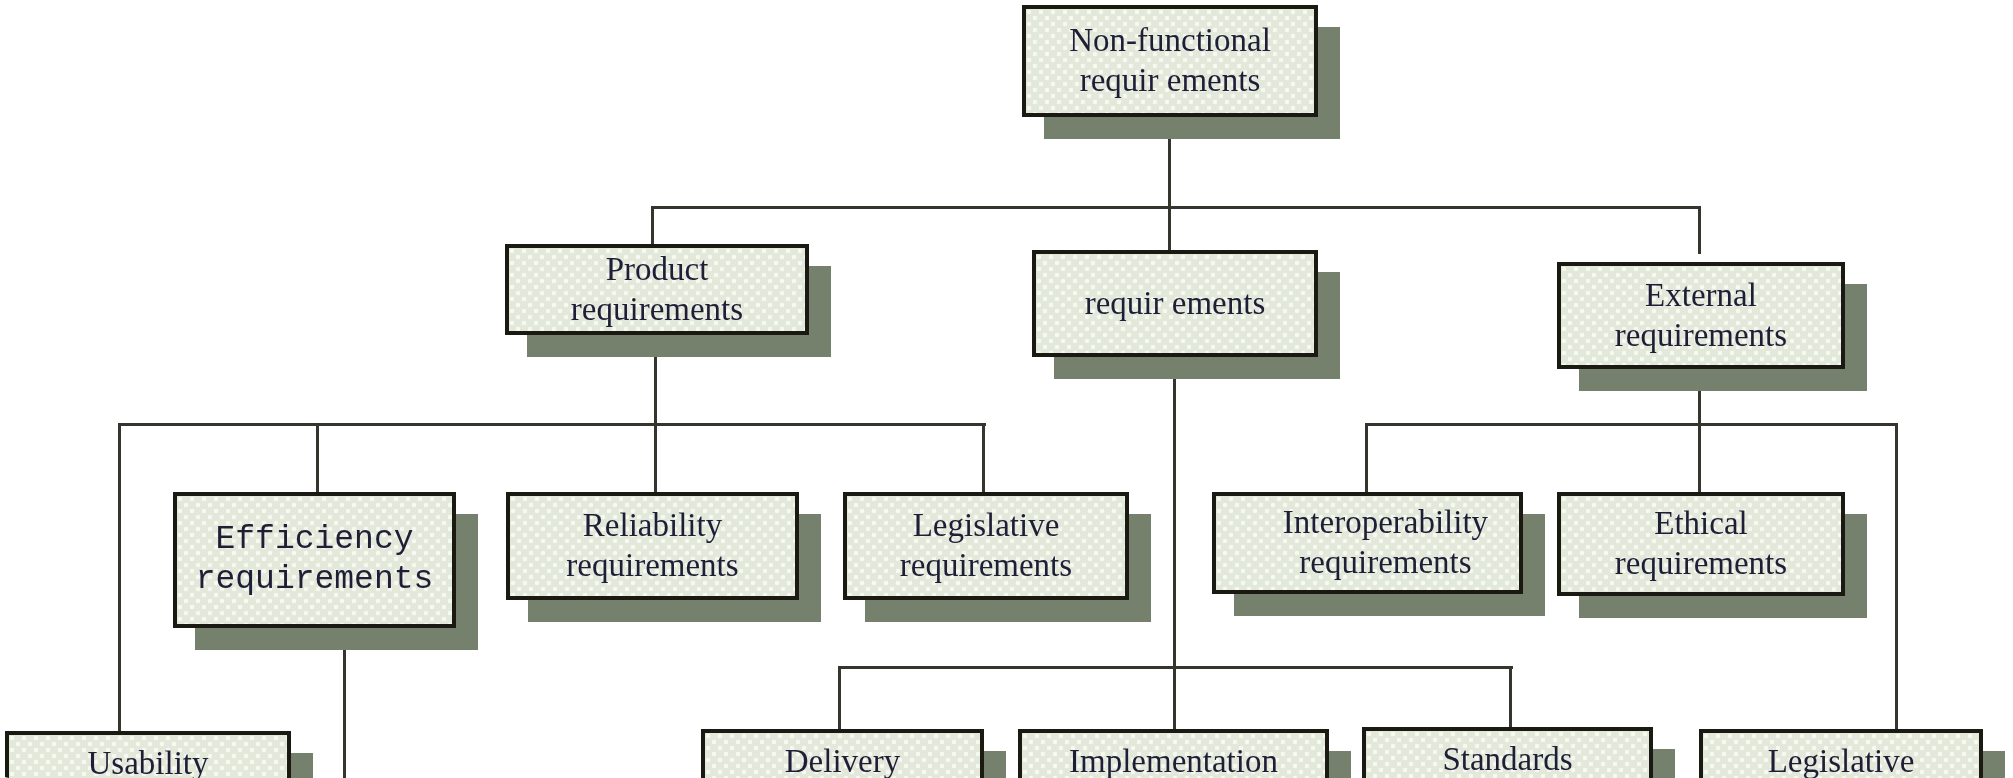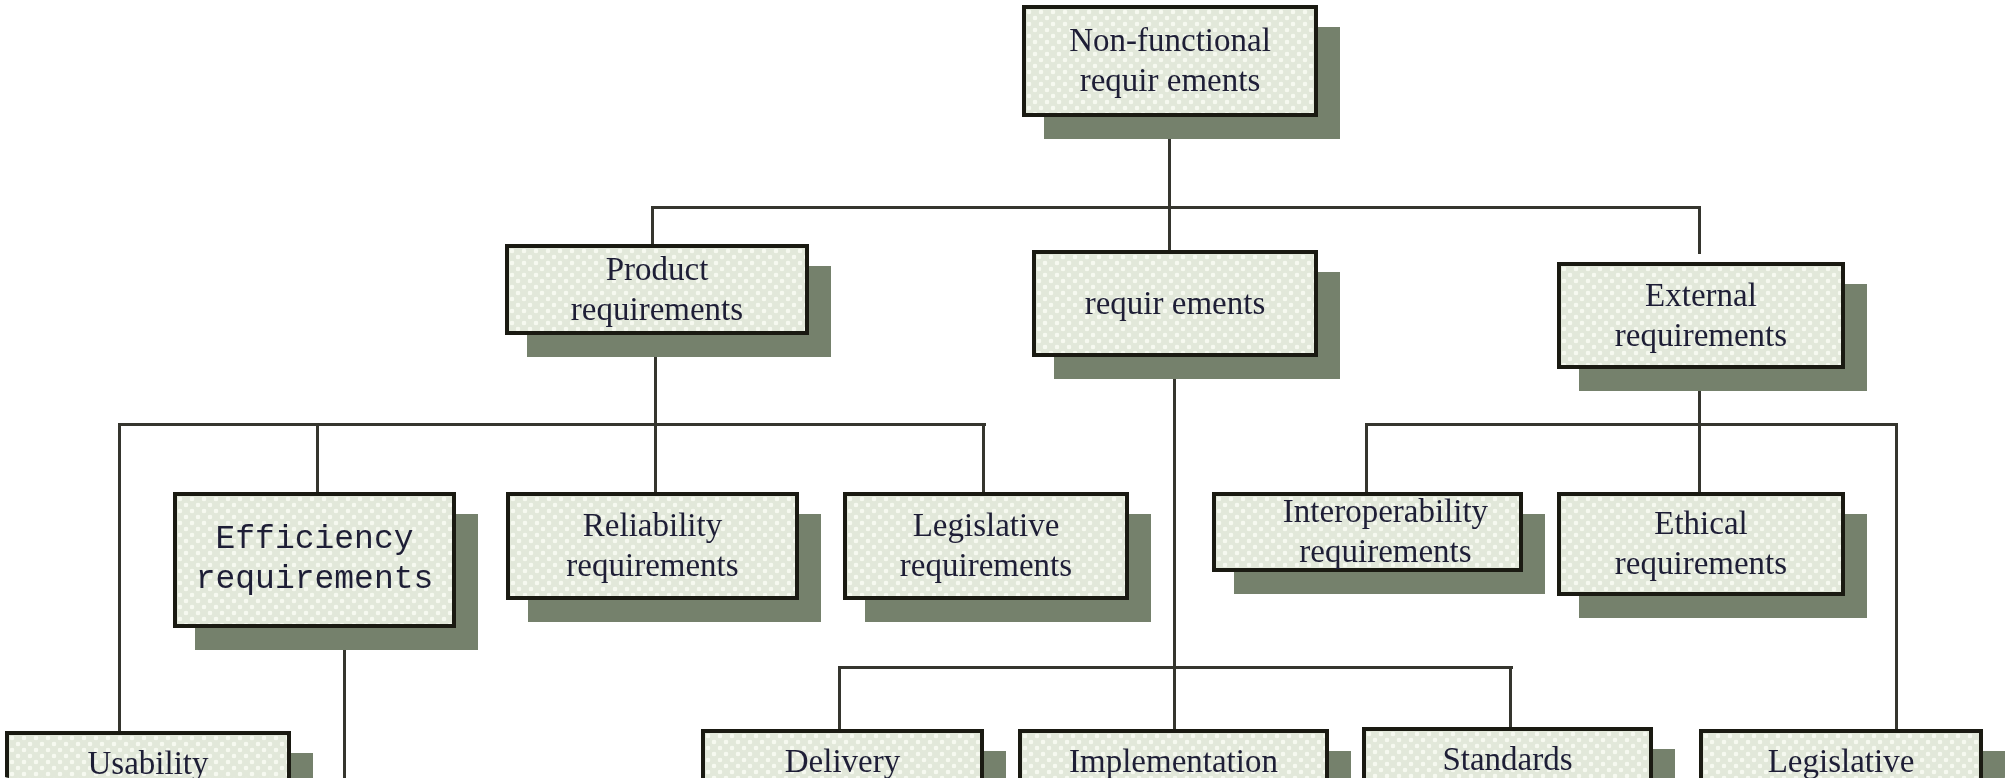--- a/index.html
+++ b/index.html
@@ -95,21 +95,21 @@
   <div class="node" style="left:506px; top:492px; width:293px; height:108px;">
     <span>Reliability</span>
     <span>requirements</span>
   </div>
 
   <div class="node" style="left:843px; top:492px; width:286px; height:108px;">
     <span>Legislative</span>
     <span>requirements</span>
   </div>
 
-  <div class="node" style="left:1212px; top:492px; width:311px; height:80px;padding-left:36px;">
+  <div class="node" style="left:1212px; top:492px; width:311px; height:102px;padding-left:36px;">
     <span>Interoperability</span>
     <span>requirements</span>
   </div>
 
   <div class="node" style="left:1557px; top:492px; width:288px; height:104px;">
     <span>Ethical</span>
     <span>requirements</span>
   </div>
 
   <div class="node clipped" style="left:5px; top:731px; width:286px; height:112px;">

